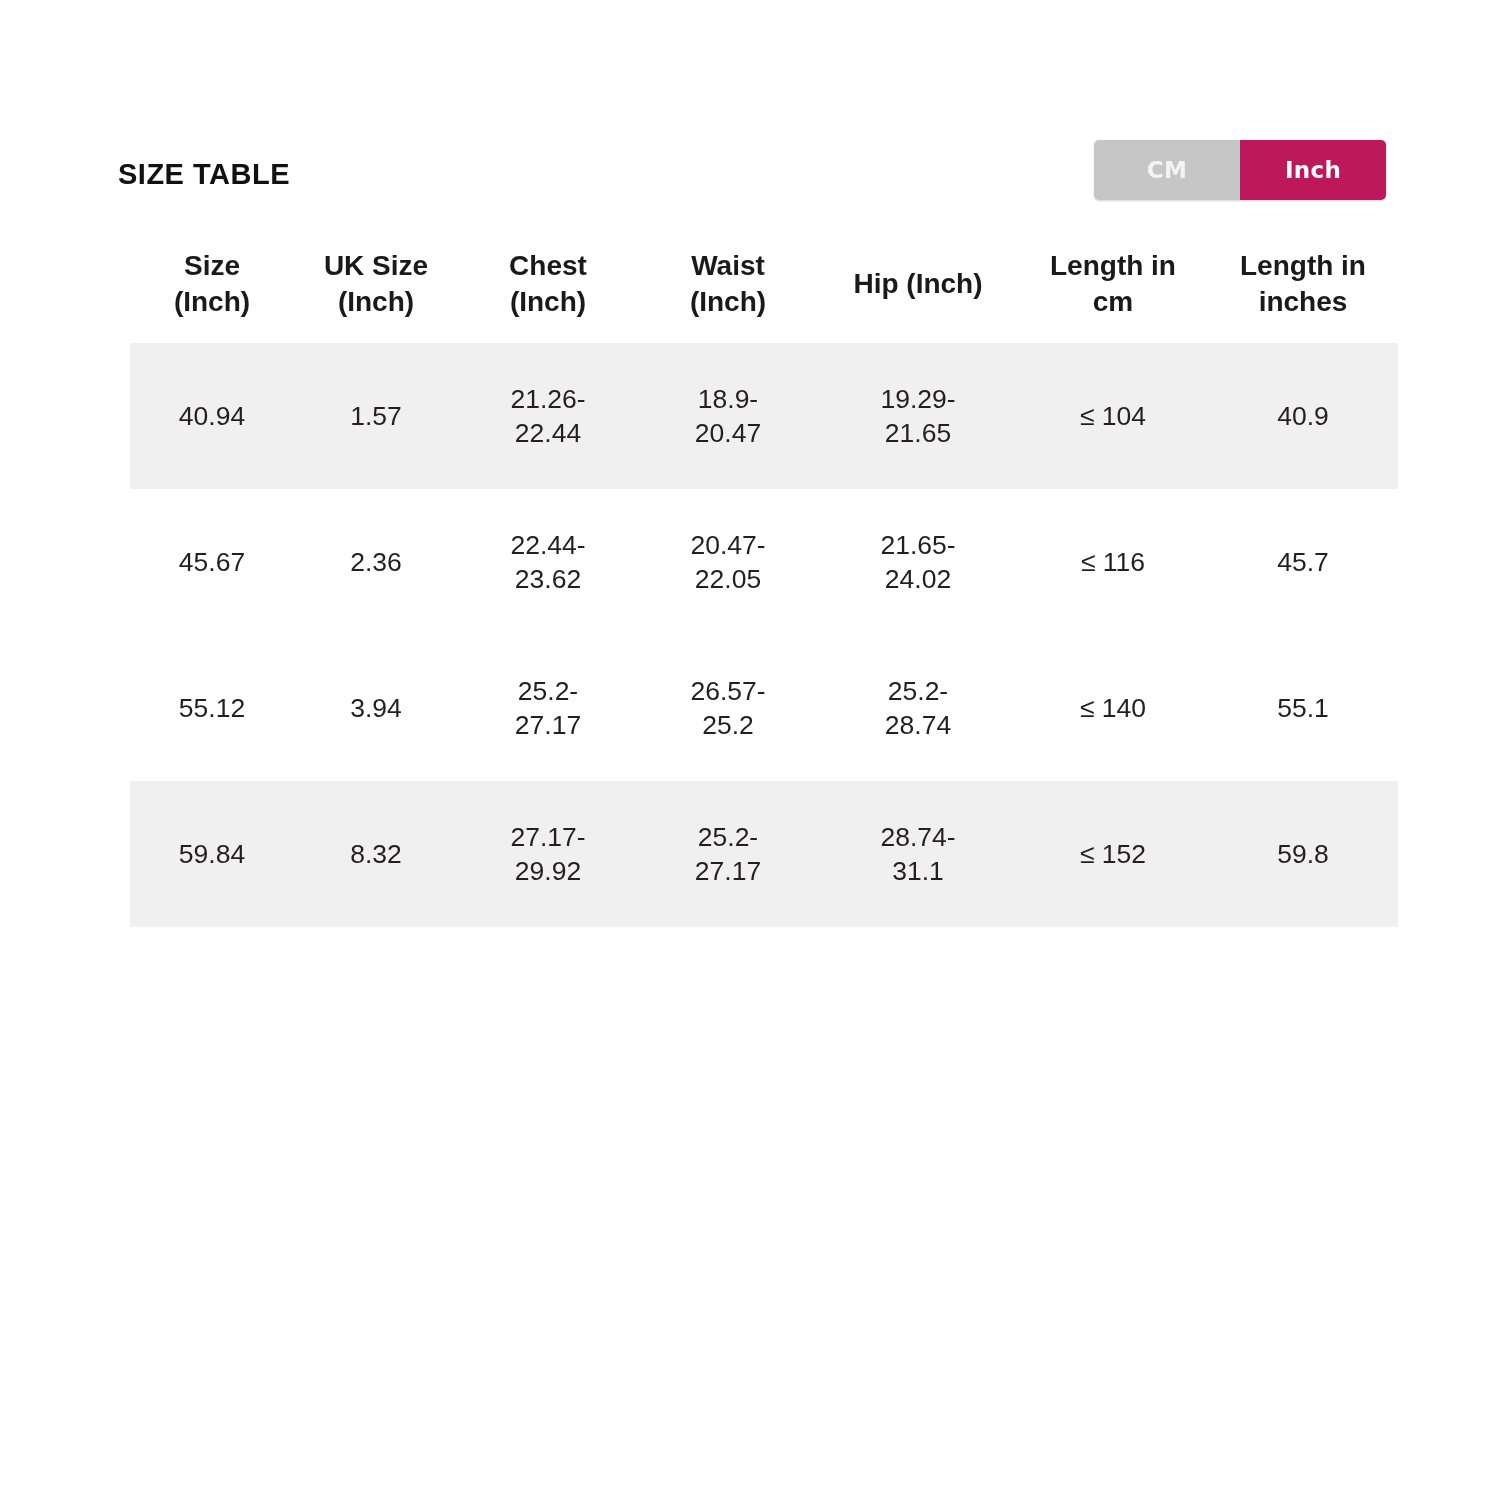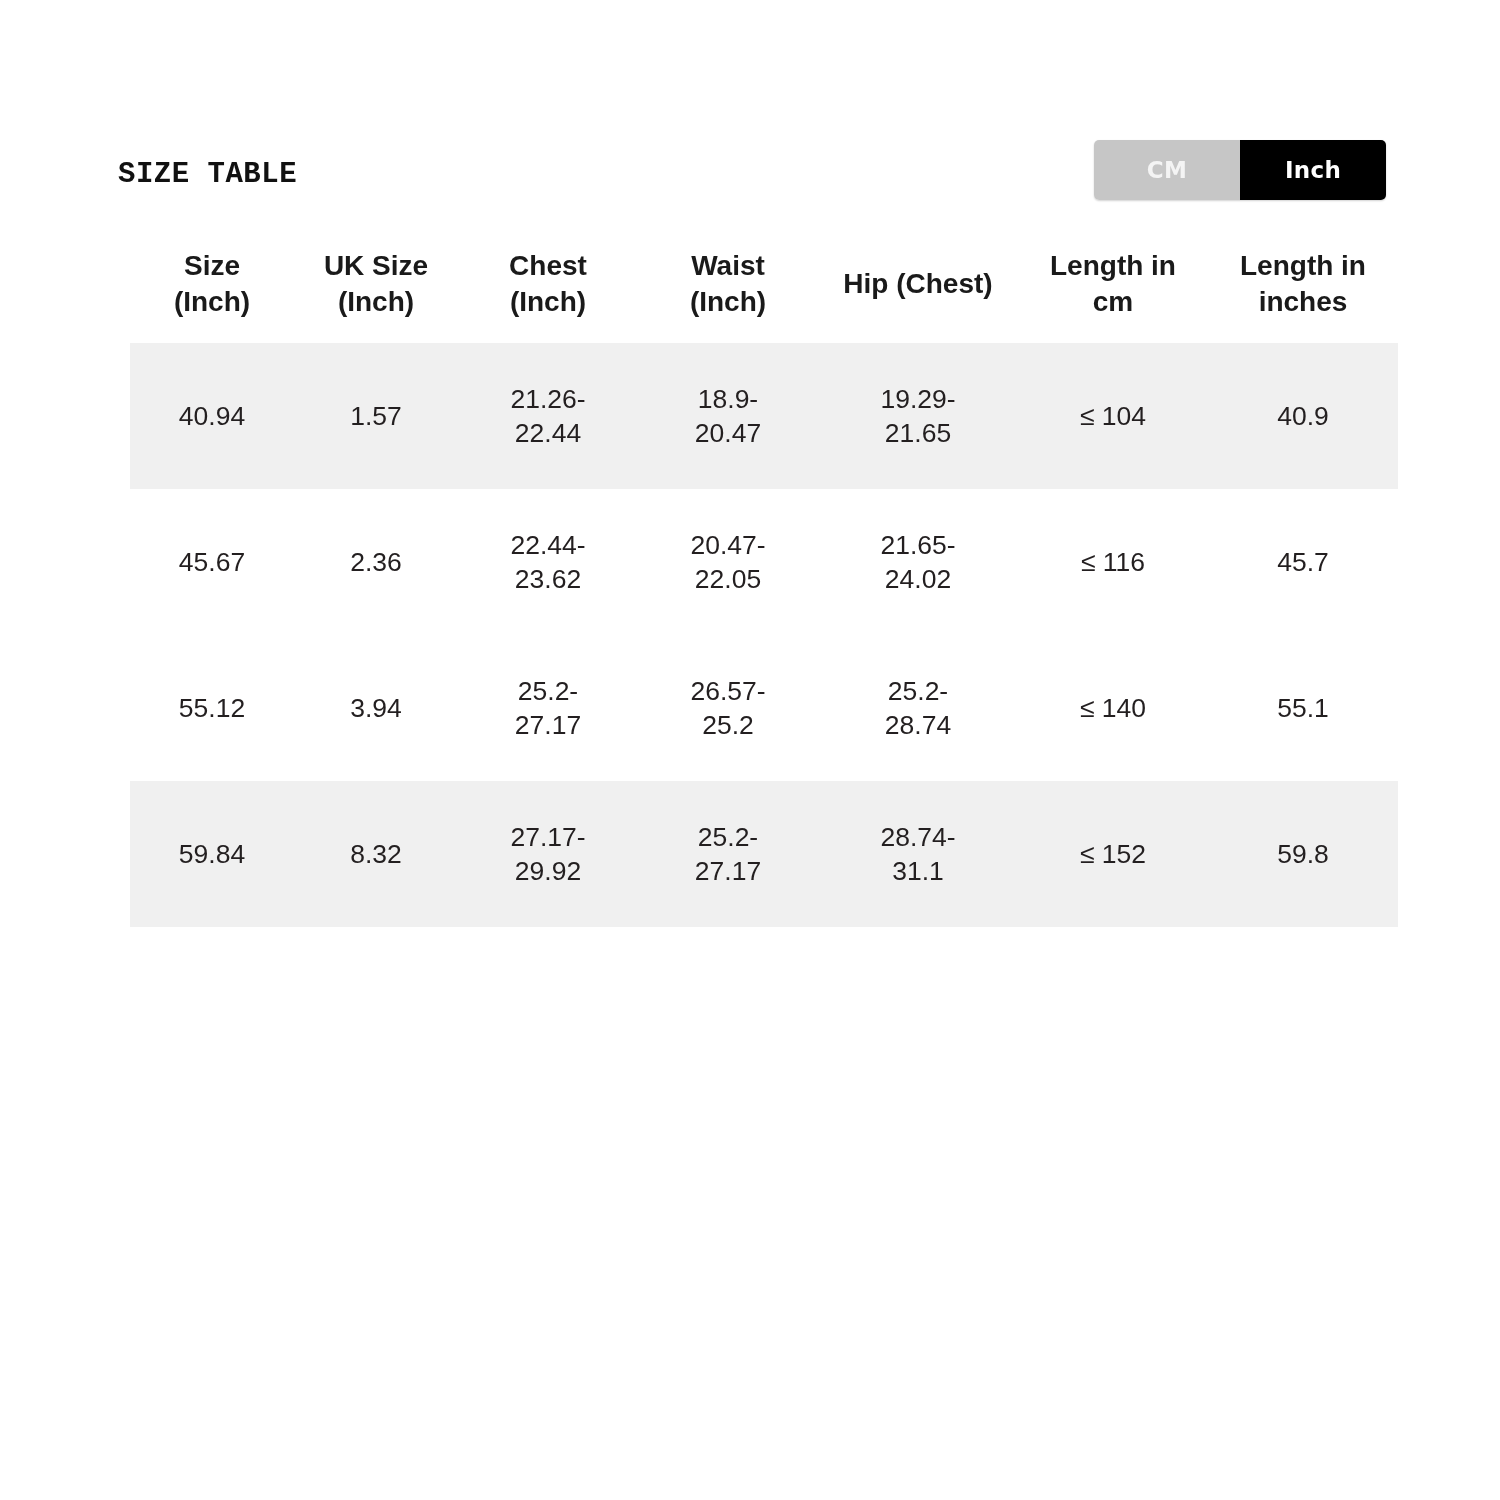--- a/index.html
+++ b/index.html
@@ -26,21 +26,21 @@
     position: absolute;
     left: 118px;
     top: 140px;
     width: 1268px;
     height: 66px;
   }
   .size-title {
     position: absolute;
     left: 0;
     top: 18px;
-    font-family: Liberation Mono, monospace;
+    font-family: Liberation Sans, sans-serif;
     font-weight: bold;
     font-size: 29px;
     letter-spacing: 0.5px;
     color: #111111;
     white-space: nowrap;
     text-align: right;
   }
   .unit-toggle {
     position: absolute;
     right: 0;
@@ -62,21 +62,21 @@
     font-size: 23px;
     letter-spacing: 0.3px;
     cursor: pointer;
     user-select: none;
   }
   .unit-btn.cm {
     background: #c6c6c6;
     color: #f4f4f4;
   }
   .unit-btn.inch {
-    background: #000000;
+    background: #be185d;
     color: #ffffff;
   }
 
   
   .table-wrap {
     position: absolute;
     left: 130px;
     top: 225px;
     width: 1268px;
   }
@@ -167,21 +167,21 @@
           </th>
           <th class="chest-head">
             <span class="cell-line">Chest</span>
             <span class="cell-line">(Inch)</span>
           </th>
           <th class="waist-head">
             <span class="cell-line">Waist</span>
             <span class="cell-line">(Inch)</span>
           </th>
           <th class="hip-head">
-            <span class="cell-line">Hip (Chest)</span>
+            <span class="cell-line">Hip (Inch)</span>
           </th>
           <th class="lencm-head">
             <span class="cell-line">Length in</span>
             <span class="cell-line">cm</span>
           </th>
           <th class="leninch-head">
             <span class="cell-line">Length in</span>
             <span class="cell-line">inches</span>
           </th>
         </tr>

